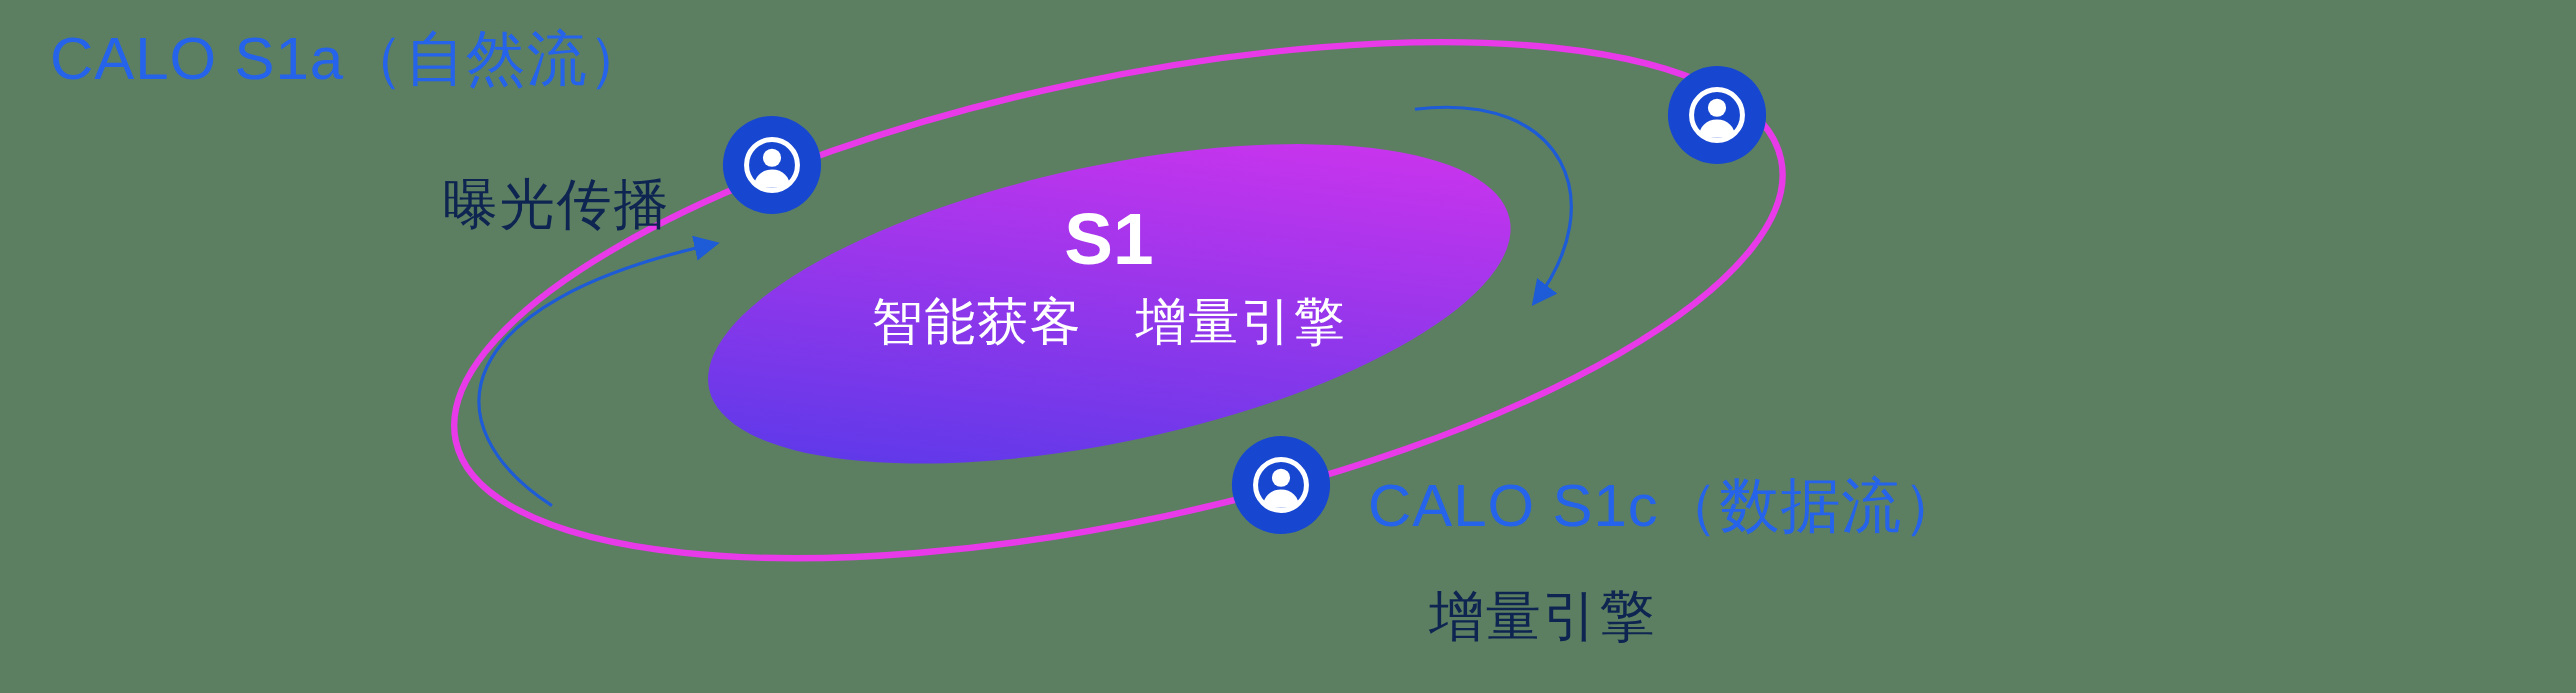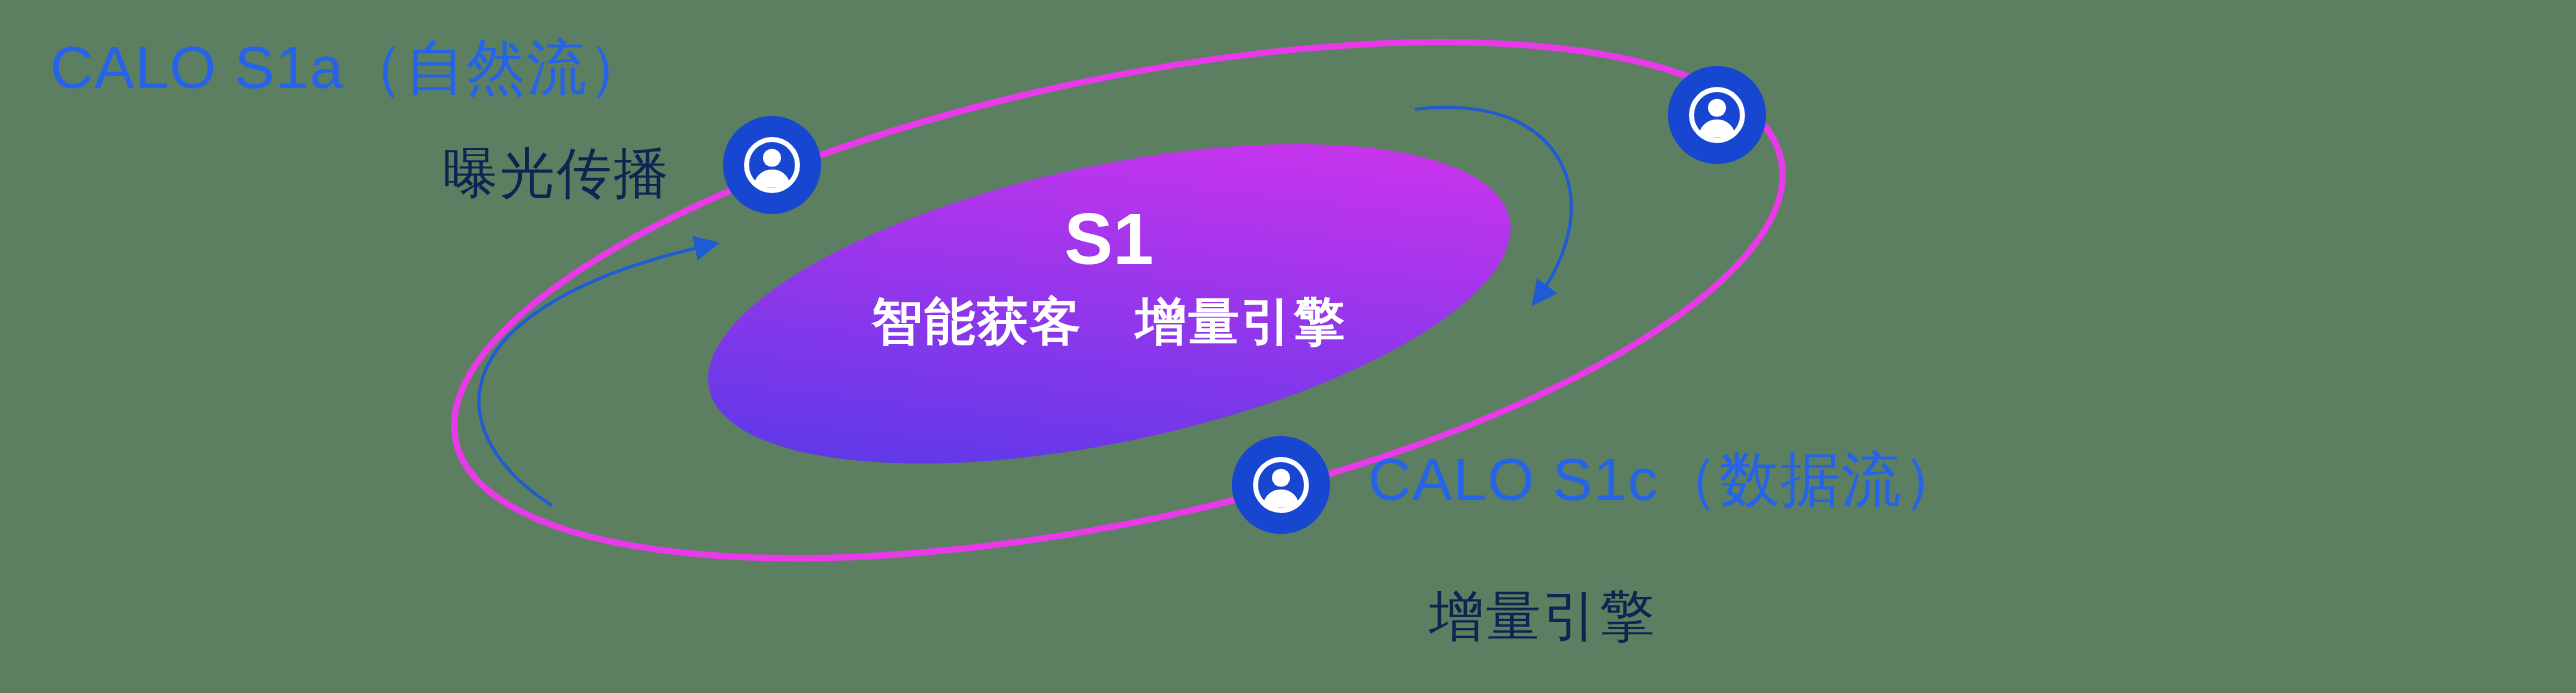--- a/index.html
+++ b/index.html
@@ -59,21 +59,21 @@
     color:var(--core-text);
     text-align:left;
   }
   .core-title{
     font-size:73px;
     font-weight:600;
     line-height:1;
   }
   .core-subtitle{
     font-size:51px;
-    font-weight:700;
+    font-weight:400;
     letter-spacing:1.8px;
     white-space:nowrap;
   }
   .badge{
     position:absolute;
     width:100px;
     height:100px;
   }
 </style>
 </head>
@@ -110,30 +110,30 @@
     <path d="M 607 556 C 472 468, 492 332, 786 268" fill="none" style="stroke:var(--arrow-blue)" stroke-width="3.5" marker-end="url(#arrowhead)"></path>
 
     <path d="M 1556 120 C 1722 100, 1772 222, 1688 332" fill="none" style="stroke:var(--arrow-blue)" stroke-width="3.5" marker-end="url(#arrowhead)"></path>
   </svg>
 
   <div class="core-text">
     <div class="core-title">S1</div>
     <div class="core-subtitle">智能获客　增量引擎</div>
   </div>
 
-  <div class="node-title" style="left:50px; top:28px">CALO S1a（自然流）</div>
-  <div class="node-sub" style="left:443px; top:137px">曝光传播</div>
+  <div class="node-title" style="left:50px; top:19px">CALO S1a（自然流）</div>
+  <div class="node-sub" style="left:443px; top:168px">曝光传播</div>
   <svg class="badge" style="left:722px; top:115px" viewBox="0 0 110 110">
       <use href="#user-badge"></use>
     </svg>
 
   <svg class="badge" style="left:1667px; top:65px" viewBox="0 0 110 110">
       <use href="#user-badge"></use>
     </svg>
 
-  <div class="node-title" style="left:1368px; top:440px">CALO S1c（数据流）</div>
+  <div class="node-title" style="left:1368px; top:466px">CALO S1c（数据流）</div>
   <div class="node-sub" style="left:1429px; top:580px">增量引擎</div>
   <svg class="badge" style="left:1231px; top:435px" viewBox="0 0 110 110">
       <use href="#user-badge"></use>
     </svg>
 
 </div>
 
 
 </body></html>

